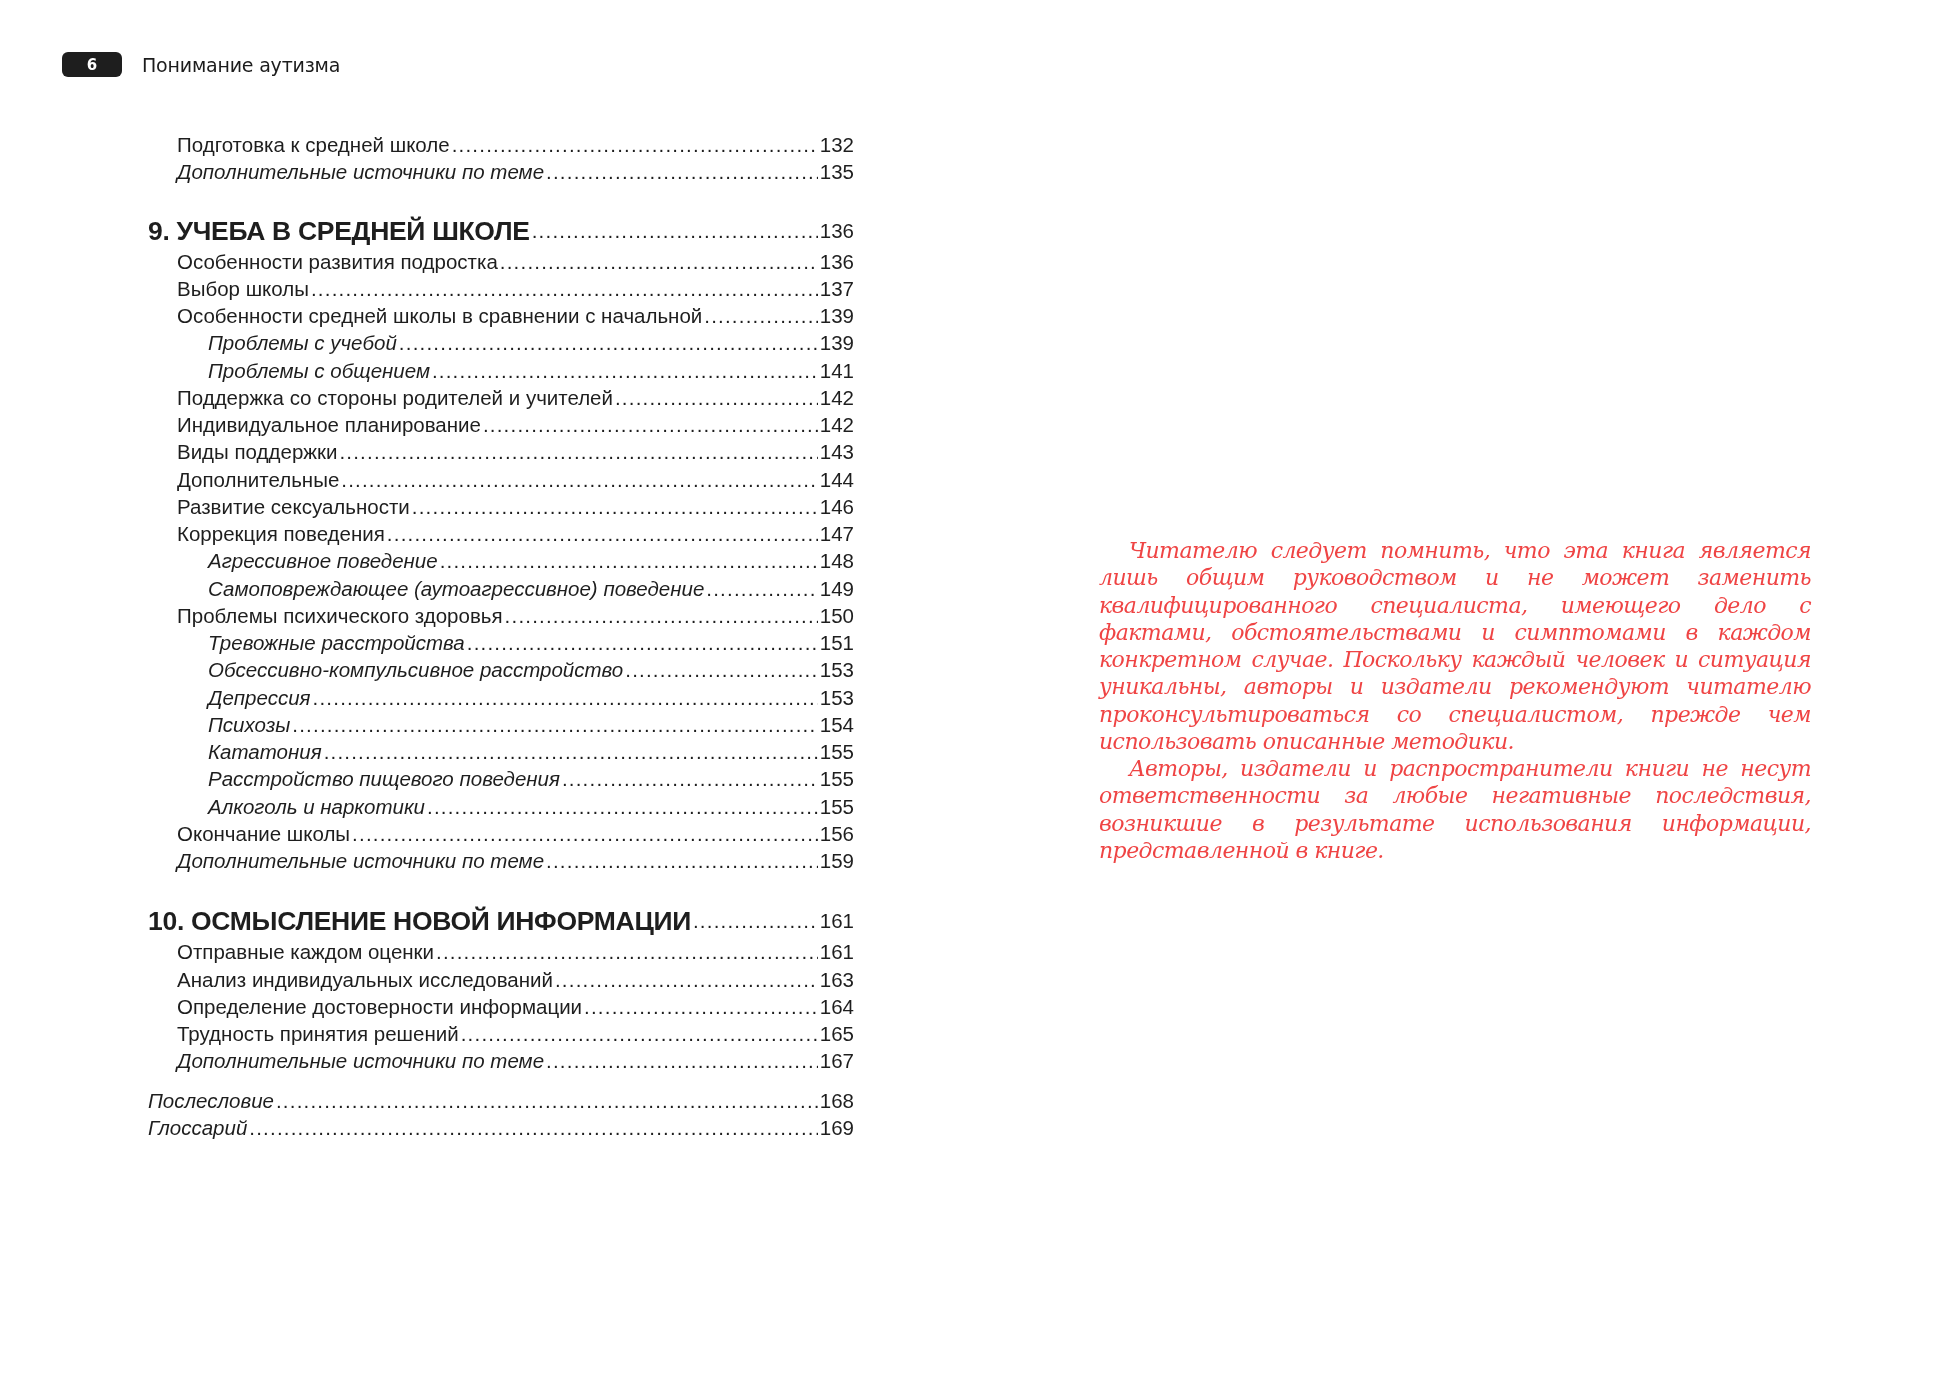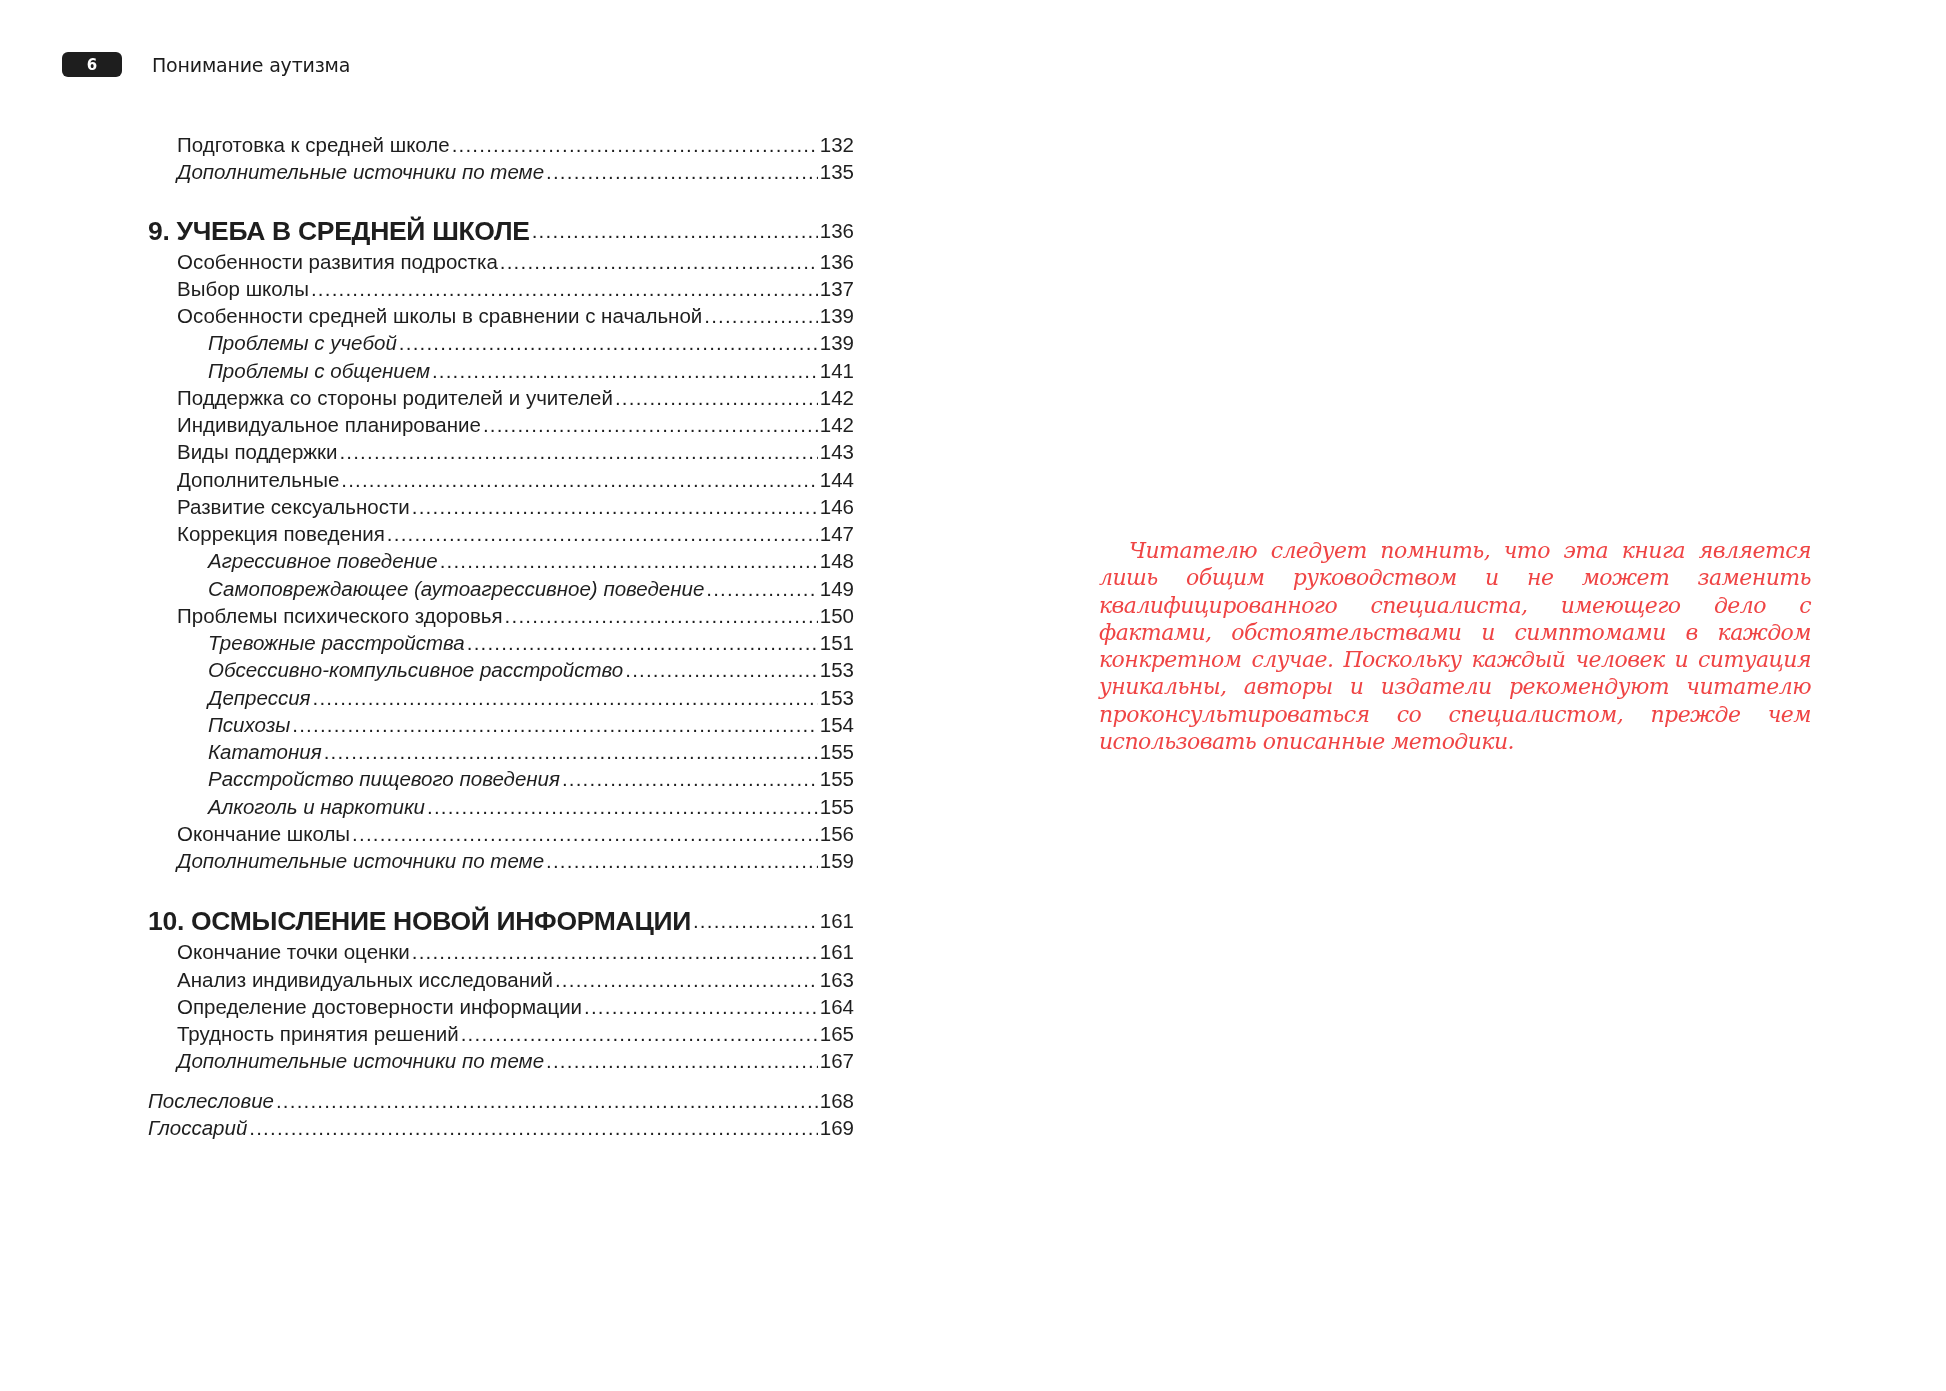--- a/index.html
+++ b/index.html
@@ -8,21 +8,21 @@
     color:#1c1c1c;
     font-family:"Liberation Sans", sans-serif;
   }
   .page-header { position:absolute; left:62px; top:52px; height:25px; display:flex; align-items:center; }
   .page-badge {
     width:60px; height:25px; background:#1e1e1e; color:#ffffff; border-radius:6px;
     display:flex; align-items:center; justify-content:center;
     font-family:"DejaVu Sans", sans-serif; font-weight:bold; font-size:15px;
   }
   .running-title {
-    margin-left:30px; font-family:"DejaVu Sans", sans-serif; font-size:19px; color:#1c1c1c;
+    margin-left:20px; font-family:"DejaVu Sans", sans-serif; font-size:19px; color:#1c1c1c;
     letter-spacing:-0.2px;
   }
 
   .toc { position:absolute; left:148px; top:131px; width:706px; }
   .toc-row {
     display:flex; align-items:flex-end; height:27.25px; line-height:27.25px;
     font-family:"Liberation Sans", sans-serif; font-size:20.5px; color:#1e1e1e;
     white-space:nowrap;
   }
   .toc-row.l1 { padding-left:29px; }
@@ -202,21 +202,21 @@
     </div>
 
   <div class="gap-c"></div>
   <div class="toc-row heading l0">
     <span class="toc-label">10. ОСМЫСЛЕНИЕ НОВОЙ ИНФОРМАЦИИ</span>
     <span class="toc-leader"></span>
     <span class="toc-page">161</span>
   </div>
   <div>
       <div class="toc-row l1">
-        <span class="toc-label">Окончание точки оценки</span>
+        <span class="toc-label">Отправные каждом оценки</span>
         <span class="toc-leader"></span>
         <span class="toc-page">161</span>
       </div>
       <div class="toc-row l1">
         <span class="toc-label">Анализ индивидуальных исследований</span>
         <span class="toc-leader"></span>
         <span class="toc-page">163</span>
       </div>
       <div class="toc-row l1">
         <span class="toc-label">Определение достоверности информации</span>
@@ -245,13 +245,14 @@
       <div class="toc-row l0 italic">
         <span class="toc-label">Глоссарий</span>
         <span class="toc-leader"></span>
         <span class="toc-page">169</span>
       </div>
     </div>
 </div>
 
 <div class="disclaimer">
   <p>Читателю следует помнить, что эта книга является лишь общим руководством и не может заменить квалифицированного специалиста, имеющего дело с фактами, обстоятельствами и симптомами в каждом конкретном случае. Поскольку каждый человек и ситуация уникальны, авторы и издатели рекомендуют читателю проконсультироваться со специалистом, прежде чем использовать описанные методики.</p>
+  <p>Авторы, издатели и распространители книги не несут ответственности за любые негативные последствия, возникшие в результате использования информации, представленной в книге.</p>
 </div>
 
 </body></html>

